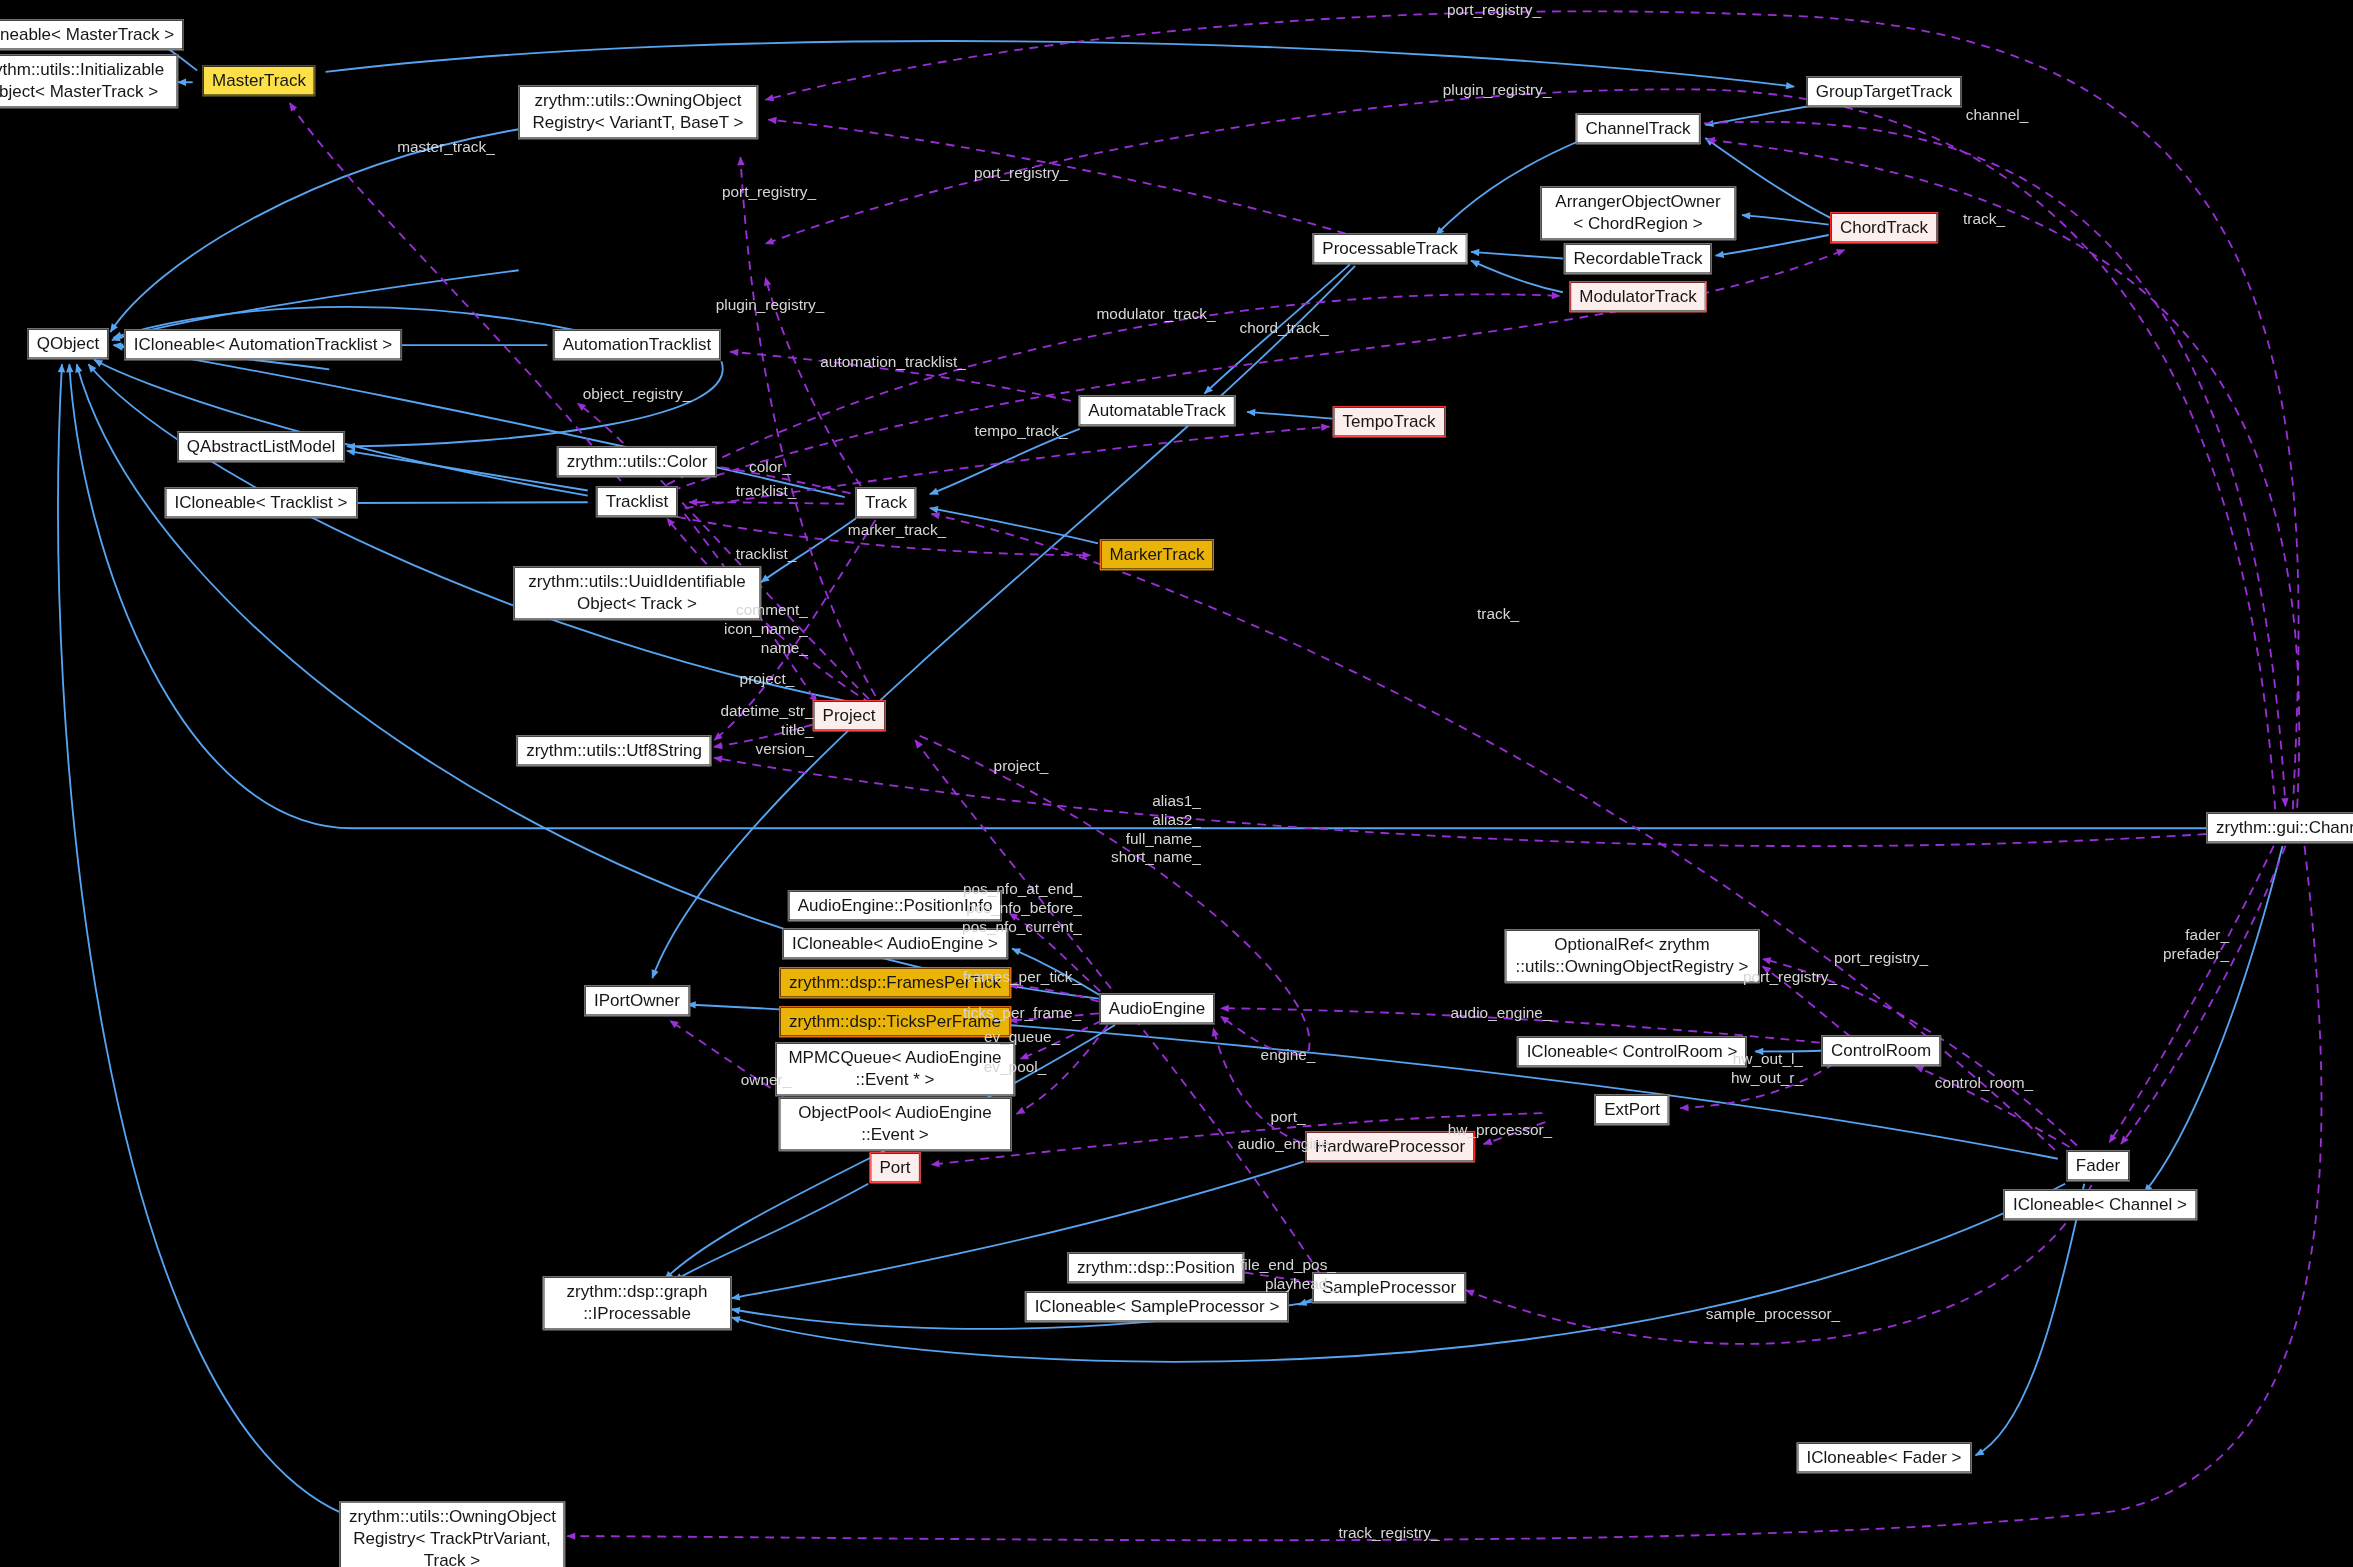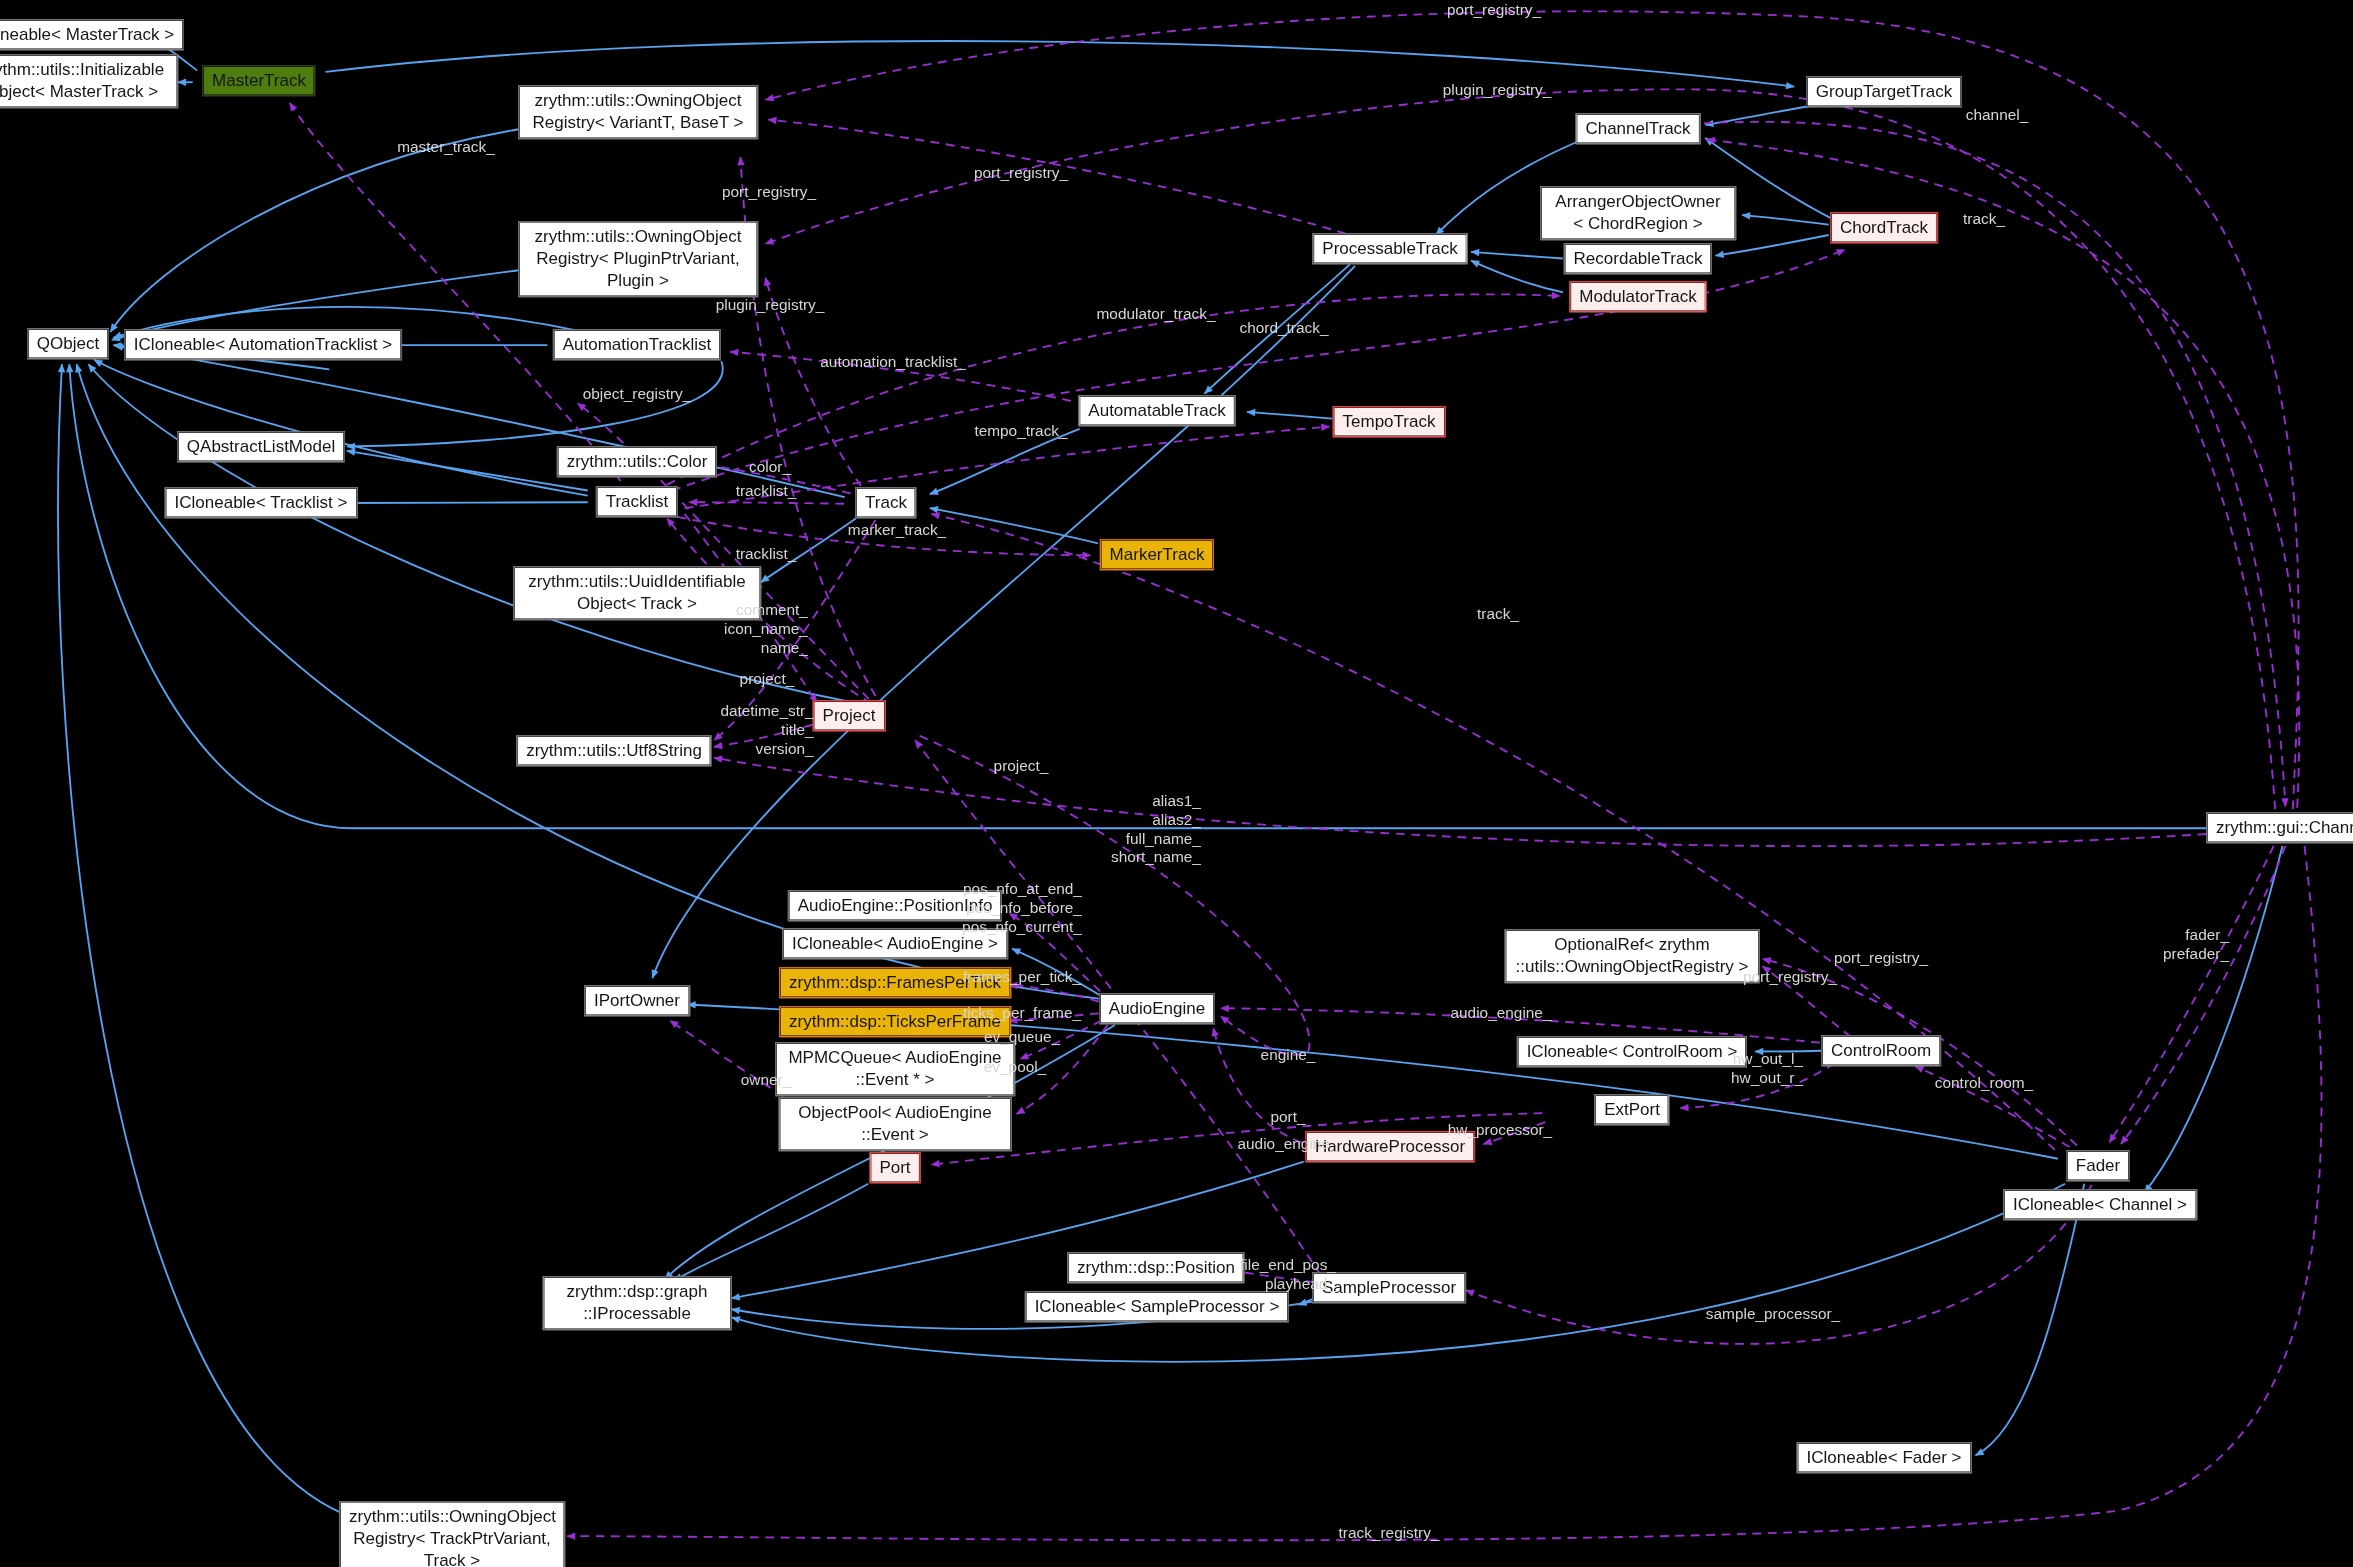--- a/index.html
+++ b/index.html
@@ -3,21 +3,21 @@
 <meta charset="utf-8">
 <style>
   html,body{margin:0;padding:0;background:#000;}
   #stage{position:relative;width:2354px;height:1567px;background:#000;overflow:hidden;
          font-family:"Liberation Sans", sans-serif;}
   #edges{position:absolute;left:0;top:0;}
   .node{position:absolute;transform:translate(-50%,-50%);background:#fff;border:1.5px solid #575757;
         color:#161616;font-size:17px;line-height:1.3;padding:3.7px 8.8px;text-align:center;
         white-space:nowrap;box-shadow:0 0 0 0.7px #000 inset;}
   .node--wrap{white-space:normal;}
-  .node--current{background:#4d7c0f;border-color:#2b2b2b;}
+  .node--current{background:#fde047;border-color:#2b2b2b;}
   .node--red{border-color:#fb0d0d;background:#fdeeee;}
   .node--orange{border-color:#e65d17;background:#eab308;}
   .edge-label{position:absolute;transform:translate(-50%,-50%);color:#d6d6d6;font-size:15.4px;
               line-height:1.22;text-align:right;white-space:pre-line;}
 </style>
 </head>
 <body>
 
 <div id="stage">
 
@@ -119,21 +119,20 @@
     <path marker-end="url(#ap)" d="M 2848,1614 C 2720,1850 2320,1885 1996,1757"></path>
     <path marker-end="url(#ap)" d="M 3138,1152 C 3195,1650 3160,1995 2880,2058 C 2350,2118 1200,2092 772,2092"></path>
     <path marker-end="url(#ap)" d="M 1790,1746 C 1752,1742 1715,1736 1682,1731"></path>
   </g>
 </svg>
 
   <div class="node" style="left:72px;top:35px">ICloneable&lt; MasterTrack &gt;</div>
   <div class="node node--wrap" style="left:72px;top:81px;width:192px">zrythm::utils::Initializable Object&lt; MasterTrack &gt;</div>
   <div class="node node--current" style="left:259px;top:81px">MasterTrack</div>
   <div class="node node--wrap" style="left:638px;top:112px;width:220px">zrythm::utils::OwningObject Registry&lt; VariantT, BaseT &gt;</div>
-  <div class="node node--wrap" style="left:638px;top:259px;width:220px">zrythm::utils::OwningObject Registry&lt; PluginPtrVariant, Plugin &gt;</div>
   <div class="node" style="left:1884px;top:92px">GroupTargetTrack</div>
   <div class="node" style="left:1638px;top:129px">ChannelTrack</div>
   <div class="node node--wrap" style="left:1638px;top:213px;width:176px">ArrangerObjectOwner &lt; ChordRegion &gt;</div>
   <div class="node node--red" style="left:1884px;top:228px">ChordTrack</div>
   <div class="node" style="left:1638px;top:259px">RecordableTrack</div>
   <div class="node node--red" style="left:1638px;top:297px">ModulatorTrack</div>
   <div class="node" style="left:1390px;top:249px">ProcessableTrack</div>
   <div class="node" style="left:68px;top:344px">QObject</div>
   <div class="node" style="left:263px;top:345px">ICloneable&lt; AutomationTracklist &gt;</div>
   <div class="node" style="left:637px;top:345px">AutomationTracklist</div>

